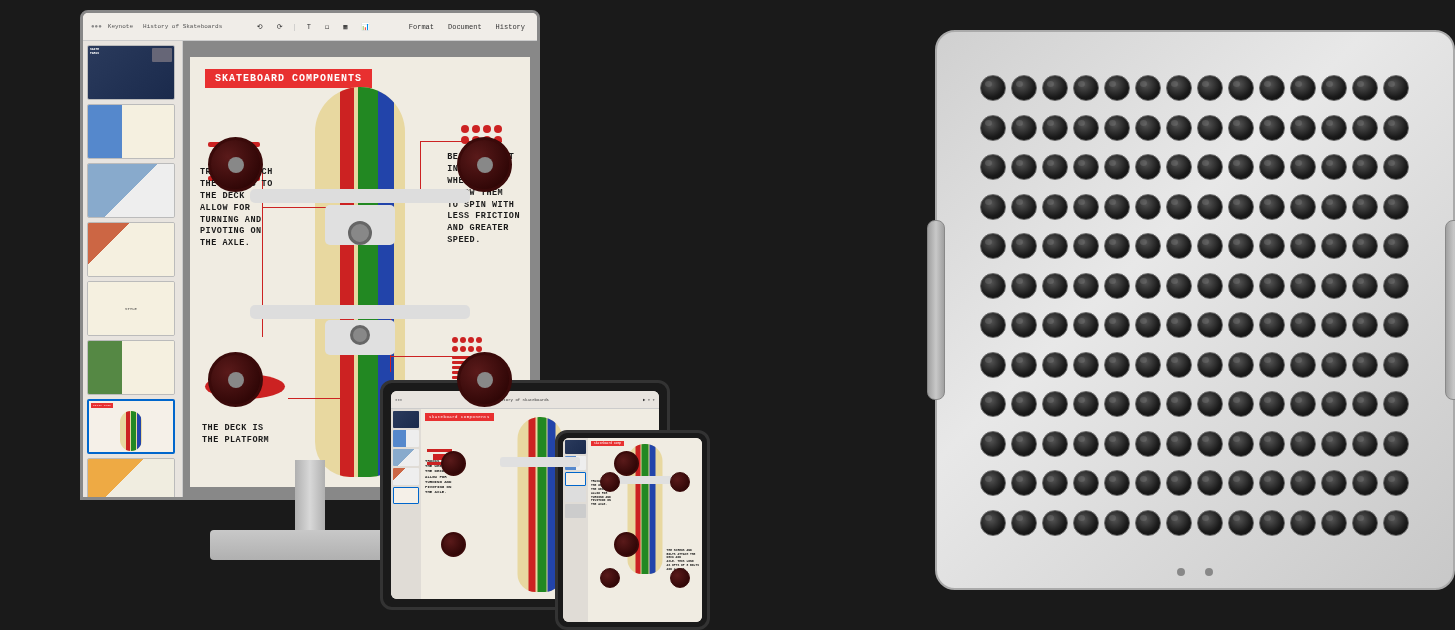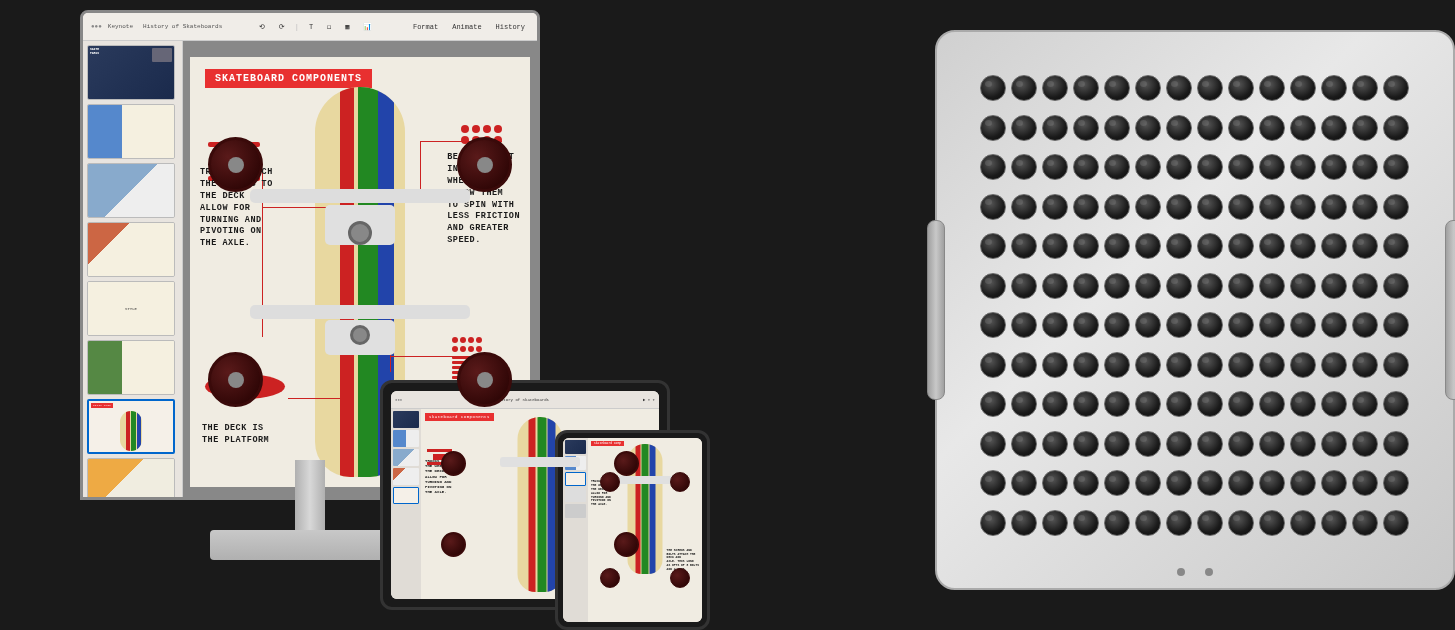--- a/index.html
+++ b/index.html
@@ -572,21 +572,21 @@
       <div style="flex:1"></div>
       <span class="toolbar-btn">⟲</span>
       <span class="toolbar-btn">⟳</span>
       <span style="color:#bbb;">|</span>
       <span class="toolbar-btn">T</span>
       <span class="toolbar-btn">◻</span>
       <span class="toolbar-btn">▦</span>
       <span class="toolbar-btn">📊</span>
       <div style="flex:1"></div>
       <span class="toolbar-btn">Format</span>
-      <span class="toolbar-btn">Animate</span>
+      <span class="toolbar-btn">Document</span>
       <span class="toolbar-btn">History</span>
     </div>
 
     <div class="keynote-body">
 
       <div class="slide-panel">
         <div class="slide-thumb">
           <div class="slide-thumb-inner st1" style="position:relative;padding:2px;">
             <div style="font-size:3px;color:#fff;font-weight:bold;line-height:1.2;">SKATE<br>PARKS</div>
             <div style="position:absolute;top:2px;right:2px;width:20px;height:14px;background:#667;border-radius:1px;"></div>

